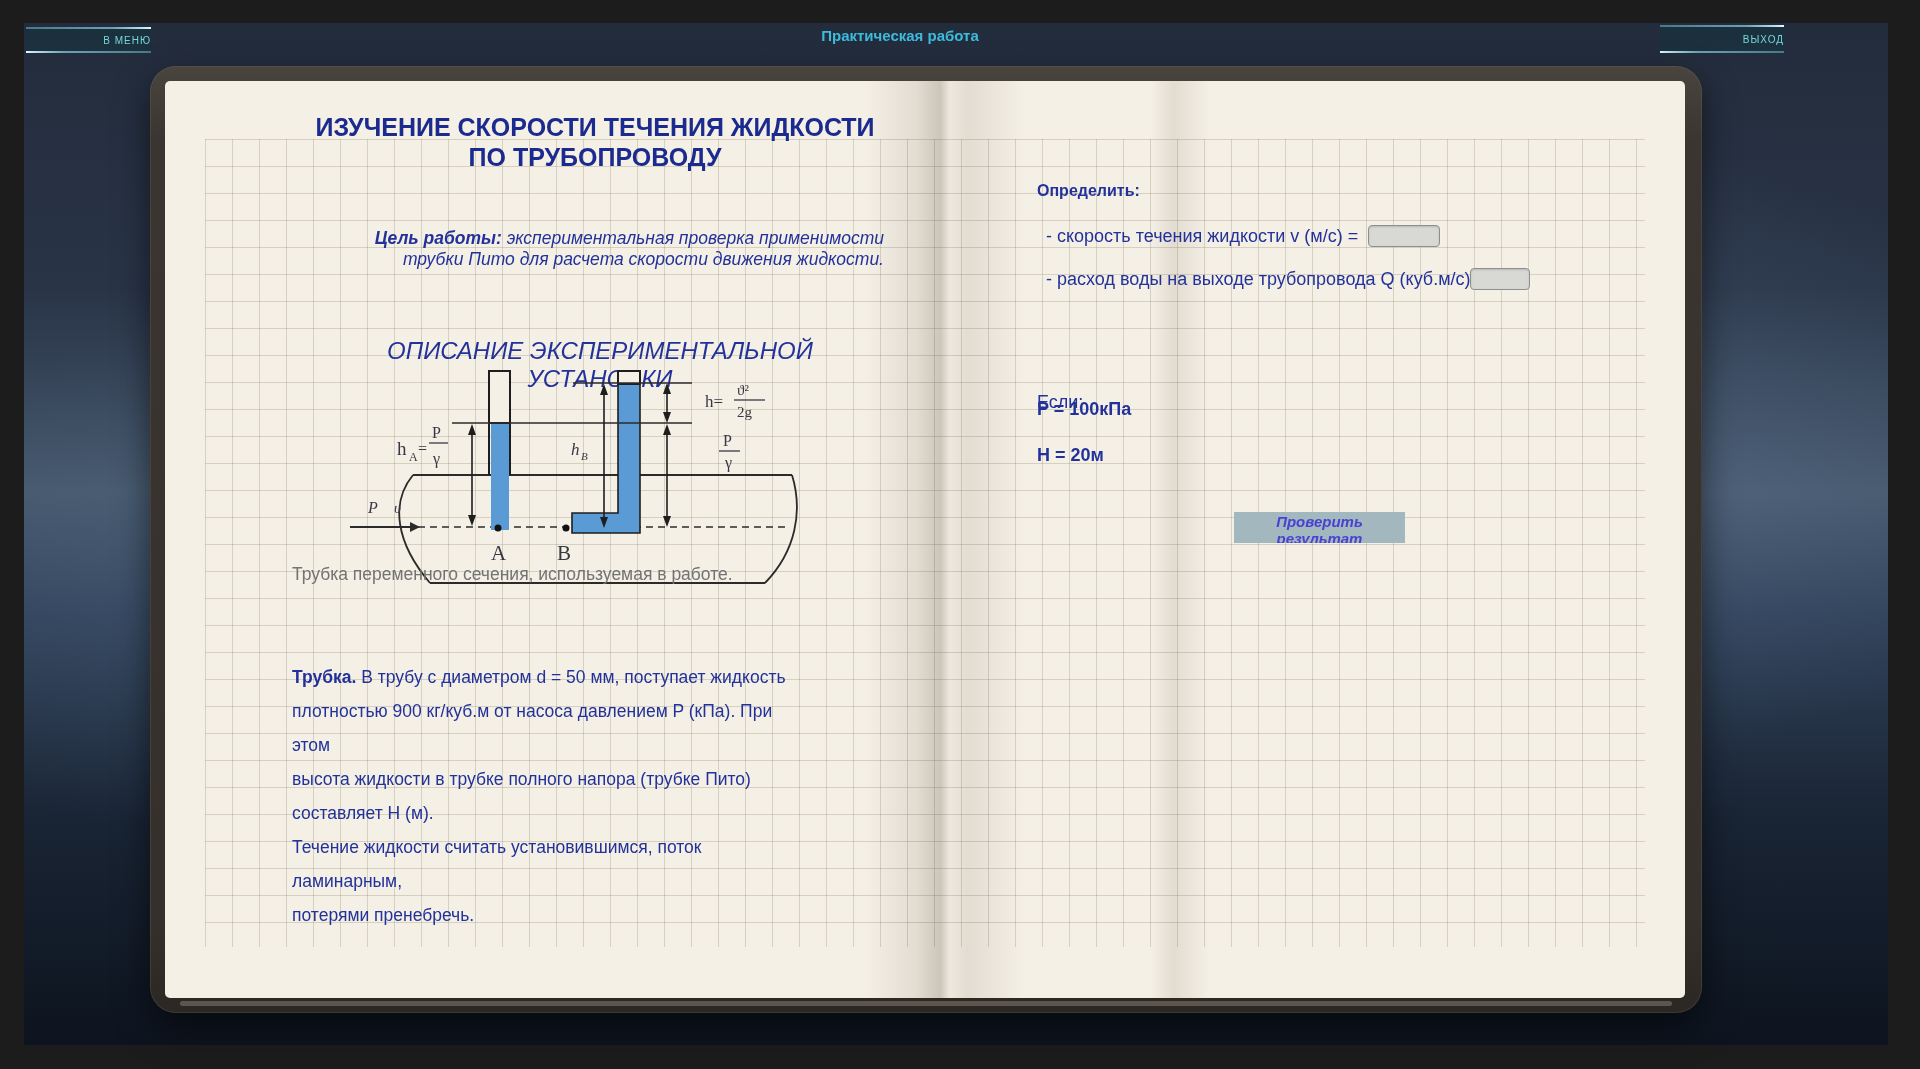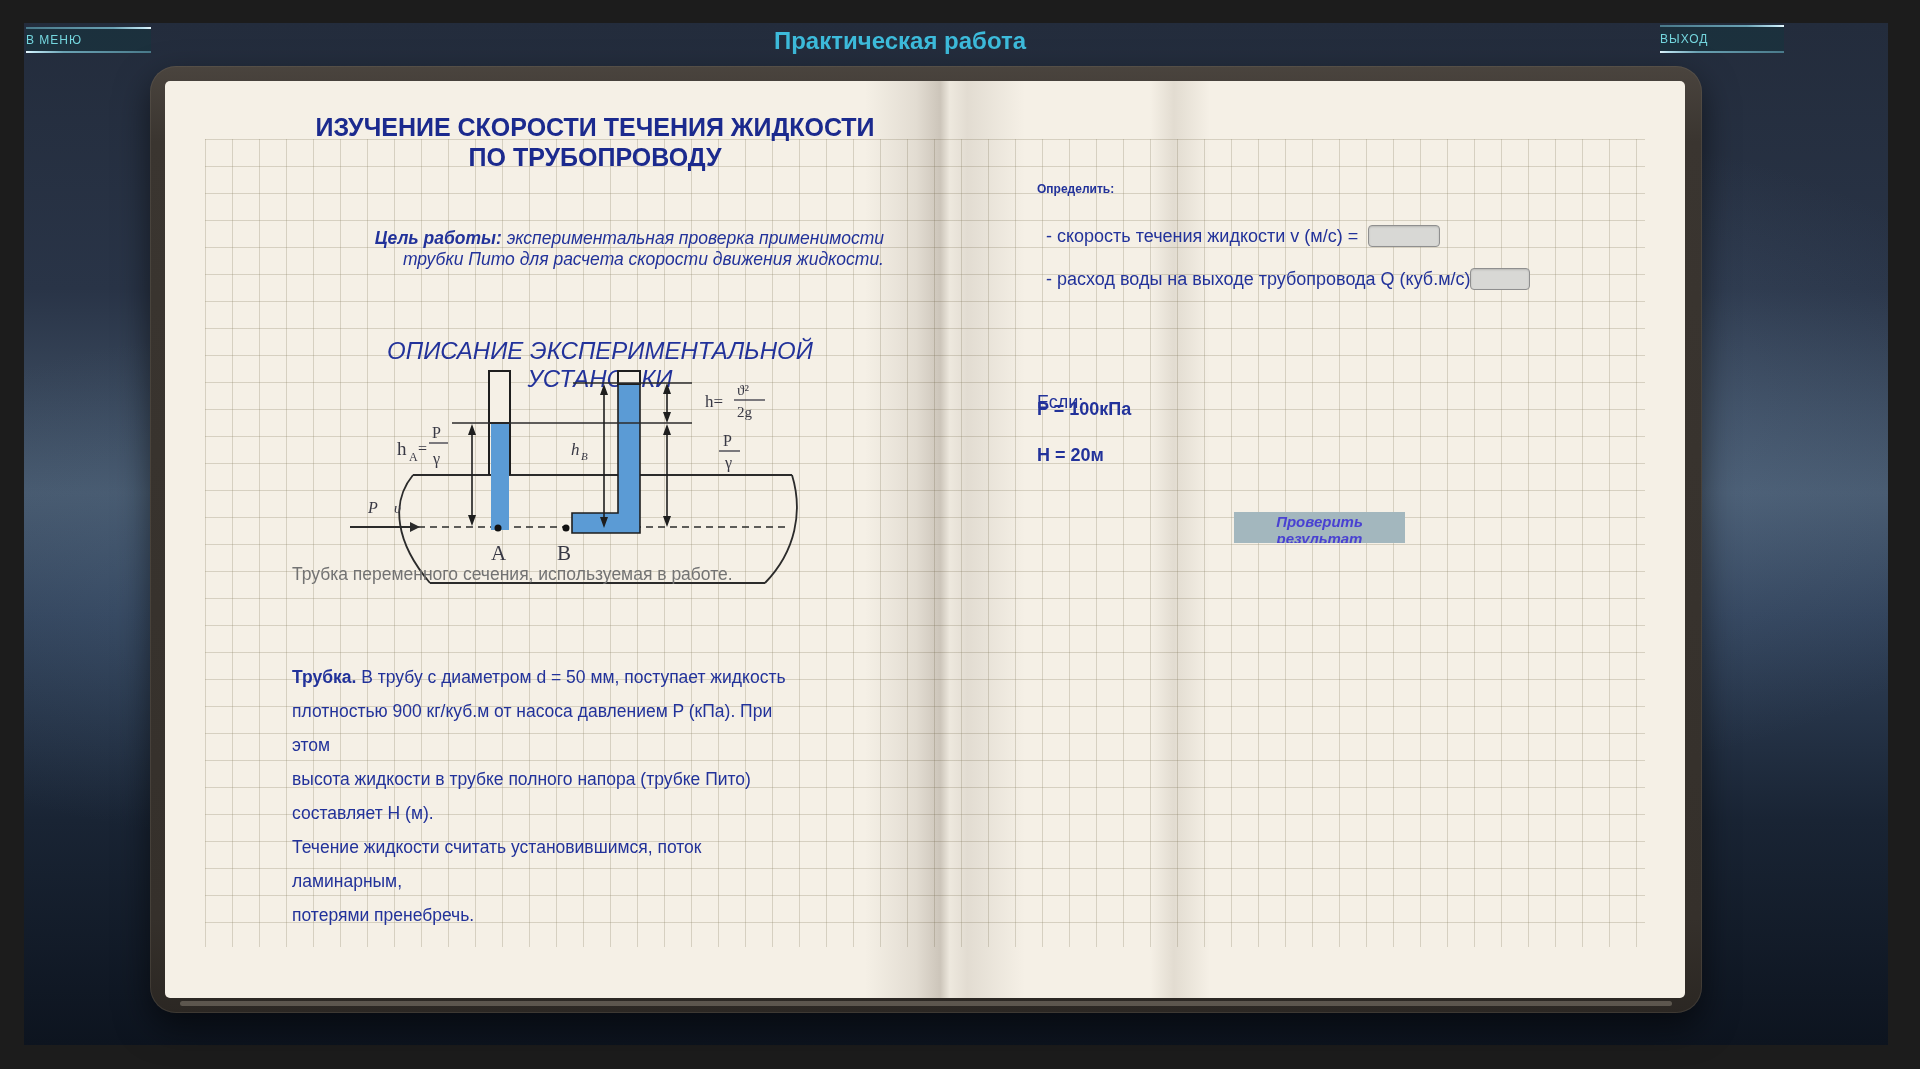--- a/index.html
+++ b/index.html
@@ -7,30 +7,30 @@
          font-family:"Liberation Sans",sans-serif;background:#1c1c1c;}
   
   .app-bg{position:absolute;left:24px;top:23px;right:32px;bottom:24px;
     background:
       radial-gradient(ellipse 900px 520px at 80% 42%, rgba(115,145,180,.26), rgba(115,145,180,0) 62%),
       radial-gradient(ellipse 760px 420px at 12% 55%, rgba(95,125,155,.22), rgba(95,125,155,0) 60%),
       linear-gradient(180deg,#232c3c 0%,#293447 26%,#46586d 46%,#31425a 58%,#192434 78%,#0d141f 100%);
   }
   
   .bar-btn{position:absolute;background:rgba(22,52,62,.55);border:none;cursor:pointer;
-    color:#74d6de;font-family:"Liberation Sans",sans-serif;font-size:12px;letter-spacing:1px;
-    text-align:left;padding:0;}
+    color:#74d6de;font-family:"Liberation Sans",sans-serif;font-size:10px;letter-spacing:1px;
+    text-align:right;padding:0;}
   .bar-btn::before{content:"";position:absolute;left:0;right:0;top:0;height:2px;
     background:linear-gradient(90deg,#49798a 0%,#6aa2b4 70%,#bfe6f4 94%,#e8f8ff 100%);}
   .bar-btn::after{content:"";position:absolute;left:0;right:0;bottom:0;height:2px;
     background:linear-gradient(270deg,#49798a 0%,#6aa2b4 70%,#bfe6f4 94%,#e8f8ff 100%);}
   #menuBtn{left:26px;top:27px;width:125px;height:26px;}
   #exitBtn{left:1660px;top:25px;width:124px;height:28px;}
   .bar-title{position:absolute;left:900px;top:27px;transform:translateX(-50%);
-    font-size:24px;font-weight:bold;color:#3dbbdb;white-space:nowrap;}
+    font-size:15px;font-weight:bold;color:#3dbbdb;white-space:nowrap;}
   
   .book{position:absolute;left:150px;top:66px;width:1552px;height:947px;border-radius:26px;
     background:linear-gradient(180deg,#4a443e 0%,#3a3530 8%,#35302b 90%,#2b2723 100%);
     box-shadow:0 14px 34px rgba(0,0,0,.55), inset 0 0 0 1px rgba(120,110,100,.25);}
   .book::after{content:"";position:absolute;left:30px;right:30px;bottom:7px;height:5px;
     background:rgba(205,195,175,.30);border-radius:3px;}
   .pages{position:absolute;left:165px;top:81px;width:1520px;height:917px;border-radius:5px;
     background:#f5f0e6;}
   .grid{position:absolute;left:205px;top:139px;width:1440px;height:808px;
     background-image:
@@ -47,21 +47,21 @@
     font-size:25px;font-weight:bold;color:#1b2a8e;line-height:30px;}
   .goal{position:absolute;left:264px;top:228px;width:620px;text-align:right;
     font-style:italic;font-size:17.5px;color:#22329a;line-height:21px;}
   .goal-label{font-weight:bold;}
   .setup-heading{position:absolute;left:320px;top:337px;width:560px;text-align:center;
     font-style:italic;font-size:24px;color:#22329a;}
   .caption{position:absolute;left:292px;top:564px;font-size:17.5px;color:#737373;}
   .task{position:absolute;left:292px;top:660px;width:500px;font-size:17.5px;color:#22329a;line-height:34px;}
   .task-label{font-weight:bold;}
   
-  .rp-heading{position:absolute;left:1037px;top:182px;font-size:12px;font-weight:bold;color:#22329a;}
+  .rp-heading{position:absolute;left:1037px;top:182px;font-size:16px;font-weight:bold;color:#22329a;}
   .rp-line-v{position:absolute;left:1046px;top:226px;font-size:18px;color:#22329a;}
   .rp-line-q{position:absolute;left:1046px;top:269px;font-size:18px;color:#22329a;}
   .rp-input{position:absolute;height:22px;background:#d8d8d5;border:1px solid #8f8f8f;
     border-radius:4px;box-shadow:inset 0 1px 2px rgba(0,0,0,.15);font-size:15px;padding:0 4px;
     color:#333;box-sizing:border-box;}
   #inpV{left:1368px;top:225px;width:72px;}
   #inpQ{left:1470px;top:268px;width:60px;}
   .rp-if{position:absolute;left:1037px;top:360px;font-size:18px;color:#22329a;margin-top:32px;}
   .rp-p{position:absolute;left:1037px;top:399px;font-size:18px;font-weight:bold;color:#22329a;}
   .rp-h{position:absolute;left:1037px;top:445px;font-size:18px;font-weight:bold;color:#22329a;}

